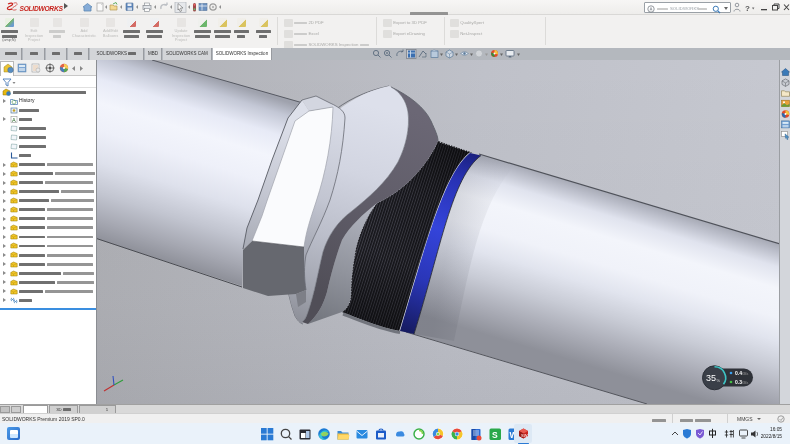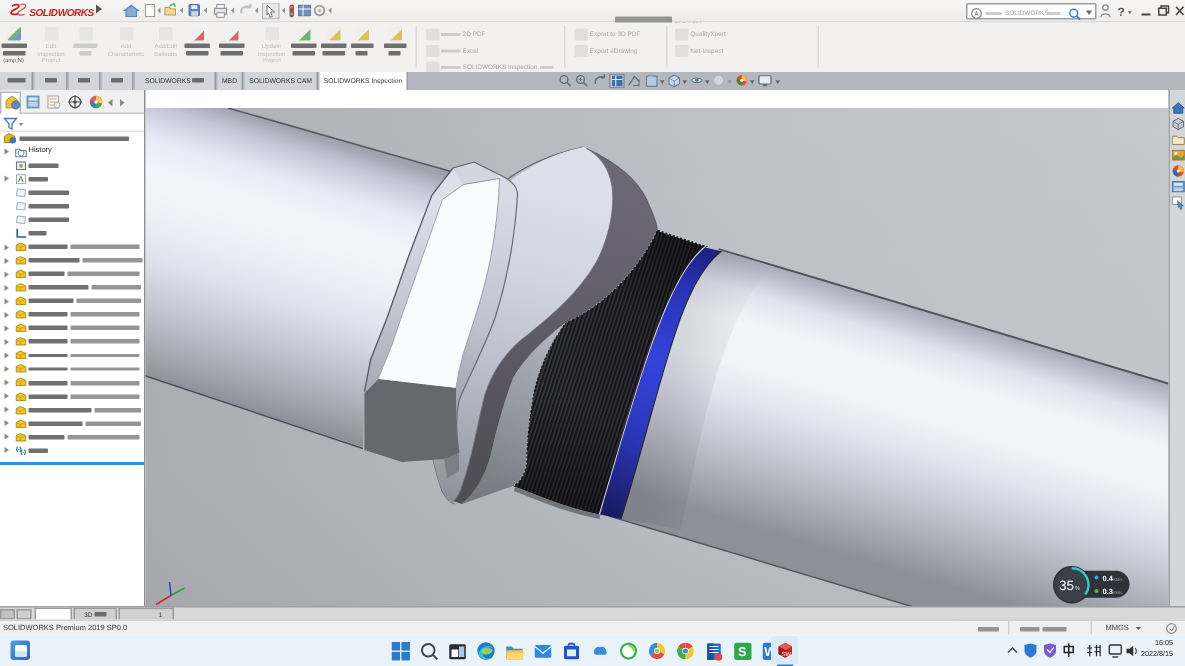--- a/index.html
+++ b/index.html
@@ -13,21 +13,21 @@
 #ribbon{position:absolute;left:0;top:15px;width:790px;height:33px;background:#f2f1f0;}
 .rbtn{position:absolute;top:1px;height:30px;text-align:center;}
 .rico{margin:2px auto 2px;width:9px;height:9px;border-radius:1px;opacity:0.8;}
 .rt{display:block;height:4.6px;line-height:4.6px;}
 
 #tabrow{position:absolute;left:0;top:48px;width:790px;height:12px;background:#b4b8be;}
 .tab{position:absolute;top:0;height:12px;background:#d3d5d8;border-right:1px solid #989ba0;color:#333;font-size:4.5px;line-height:12px;text-align:center;}
 .tab.active{background:#fff;}
 
 #panel{position:absolute;left:0;top:60px;width:97px;height:344px;background:#fff;border-right:1px solid #8a8d92;}
-#viewport{position:absolute;left:97px;top:72px;width:682px;height:344px;}
+#viewport{position:absolute;left:97px;top:60px;width:682px;height:344px;}
 #rightstrip{position:absolute;left:779px;top:60px;width:11px;height:344px;background:#d3d6db;border-left:1px solid #9b9ea3;}
 
 #bottabs{position:absolute;left:0;top:404px;width:790px;height:9px;background:#d9d9d9;border-top:1px solid #a0a0a0;}
 #statusbar{position:absolute;left:0;top:413px;width:790px;height:10px;background:#f0f0f0;border-top:1px solid #d0d0d0;font-size:5px;color:#333;}
 #taskbar{position:absolute;left:0;top:423px;width:790px;height:21px;background:#eaf2fa;}
 .ticon{position:absolute;top:4px;width:13px;height:13px;border-radius:2px;}
 .tree-row{position:absolute;left:0;height:9px;width:97px;}
 .exp{position:absolute;left:3px;top:2.2px;width:0;height:0;border-left:3px solid #8a8a8a;border-top:2.2px solid transparent;border-bottom:2.2px solid transparent;}
 .ptx{position:absolute;left:19px;top:2.8px;line-height:0;white-space:nowrap;}
 </style></head><body>

